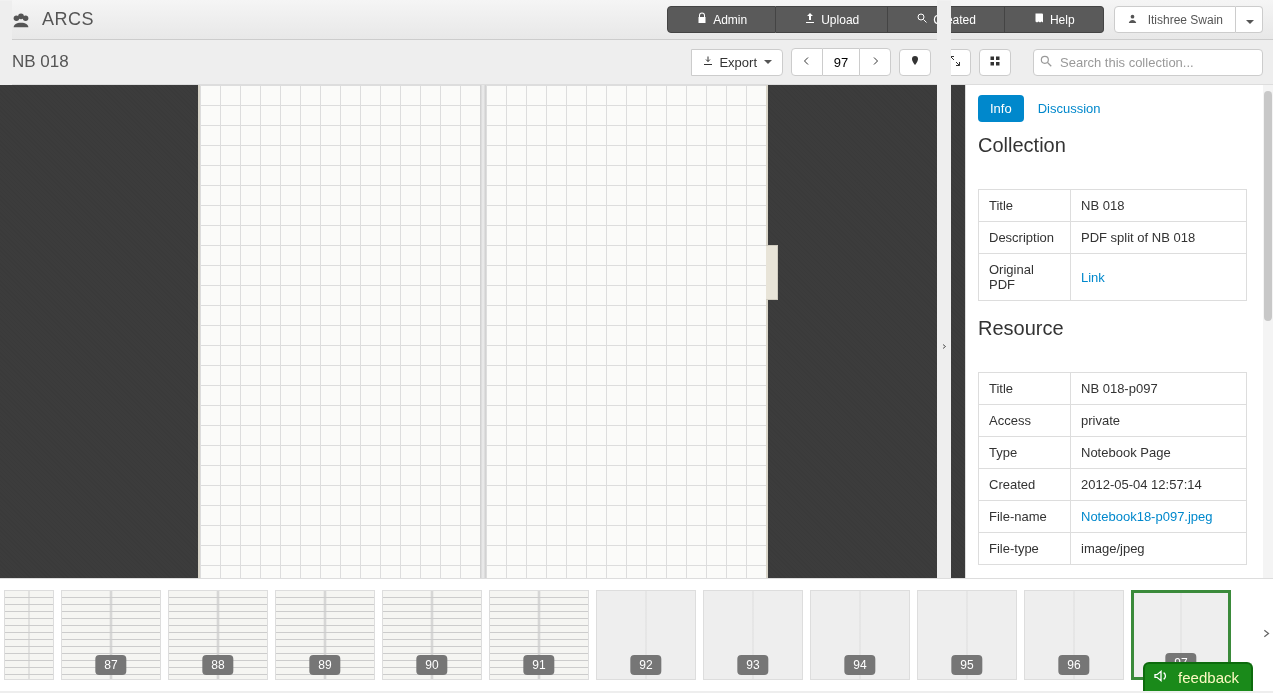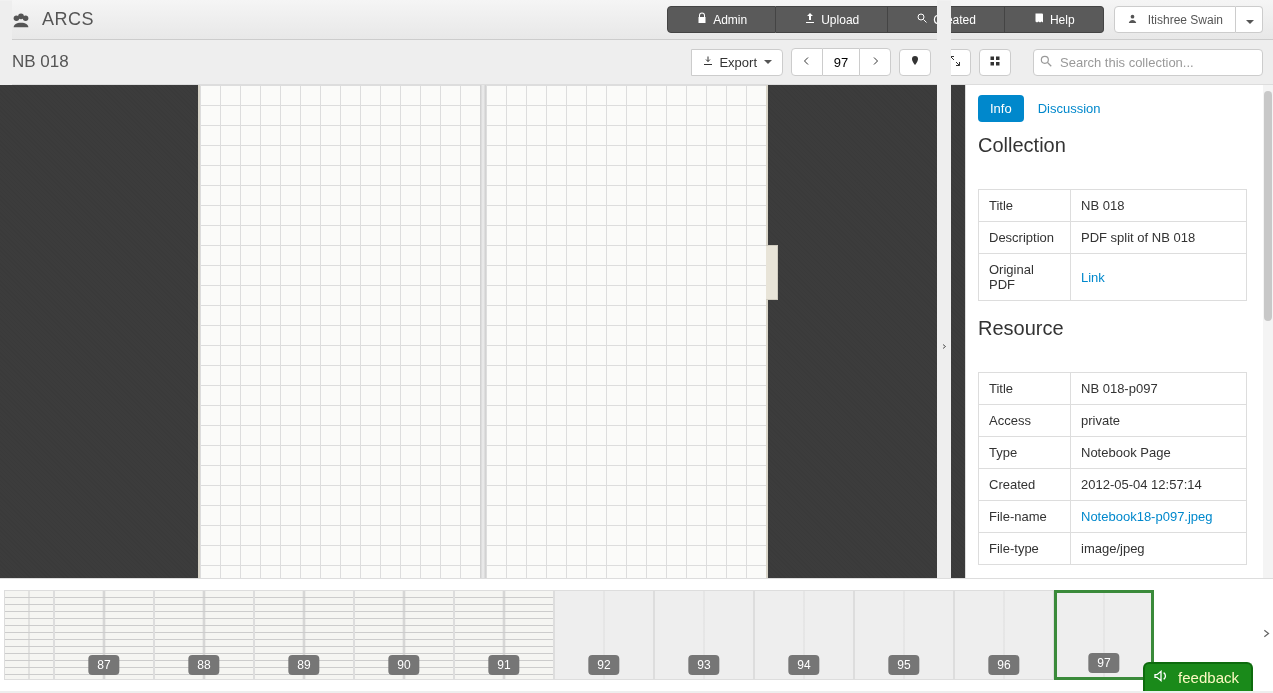--- a/index.html
+++ b/index.html
@@ -207,20 +207,21 @@
 .prop-table td:first-child { width: 92px; color: #333; background:#fff; }
 .prop-table .link { color: #0088cc; cursor: pointer; }
 
 .thumbstrip {
   height: 113px;
   background: #fff;
   border-top: 1px solid #ddd;
   display: flex;
   align-items: center;
   padding: 6px 4px;
+  gap: 7px;
   position: relative;
 }
 .thumb {
   width: 100px;
   height: 90px;
   background: #f2f2ef;
   border: 1px solid #ddd;
   position: relative;
   flex-shrink: 0;
 }

